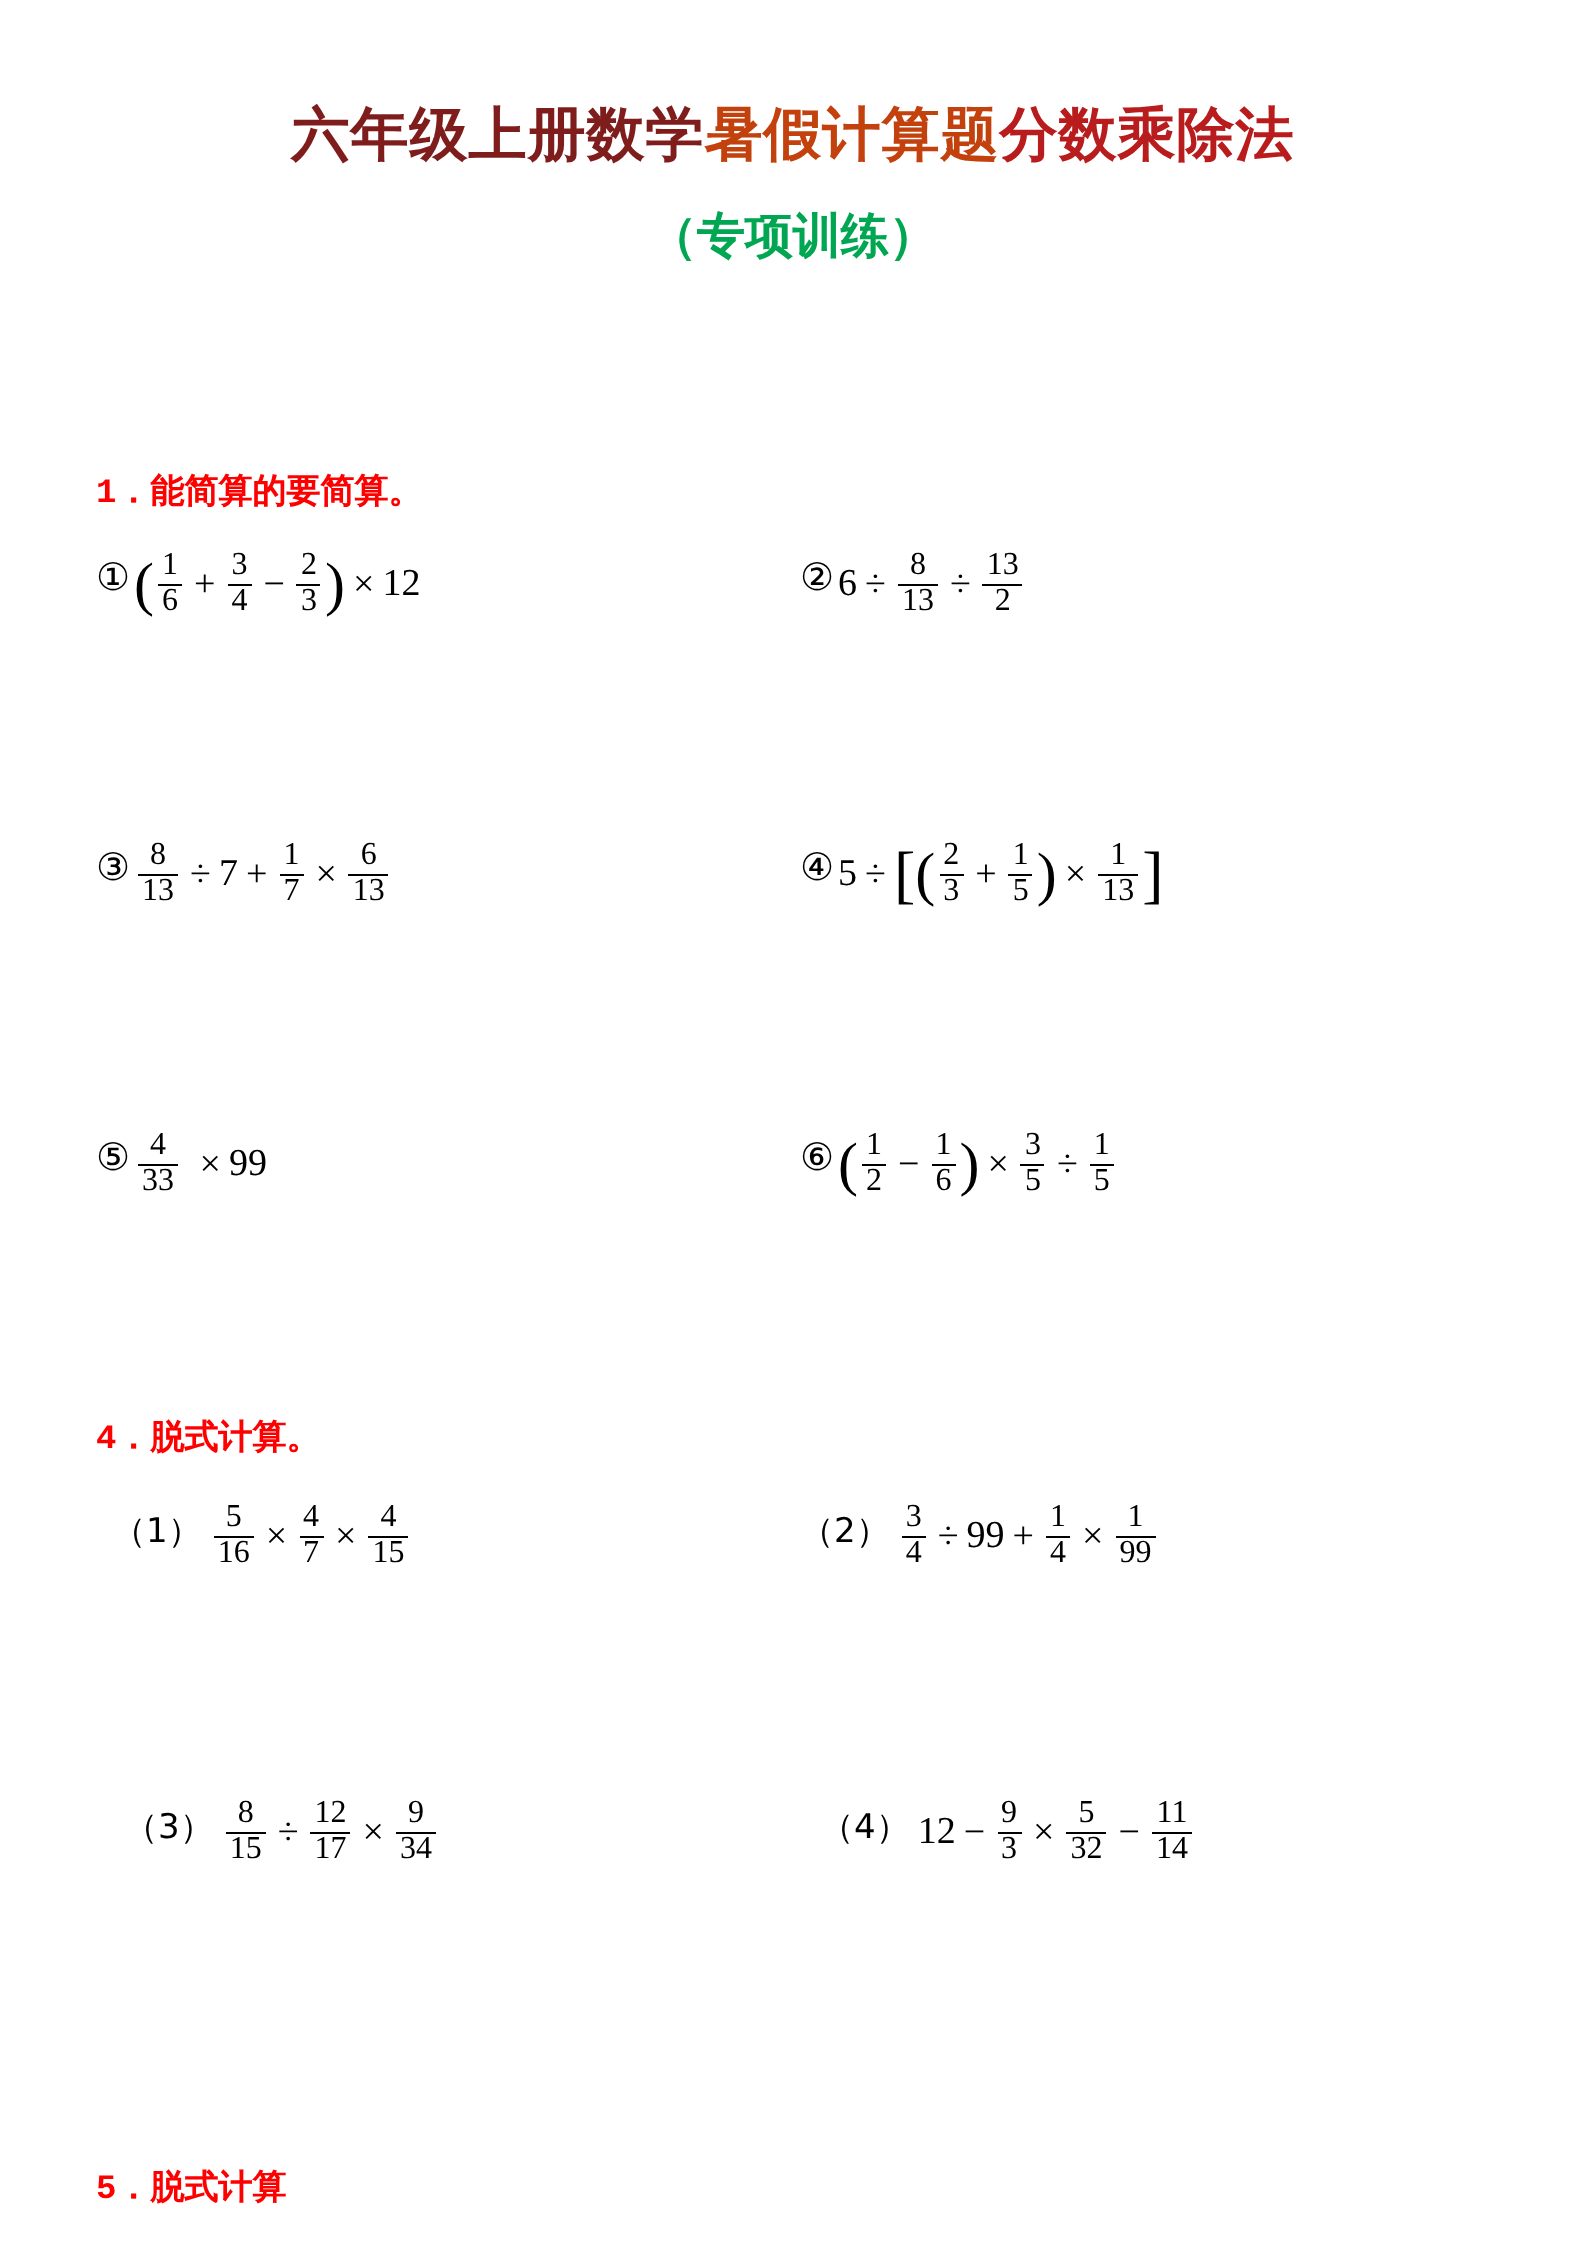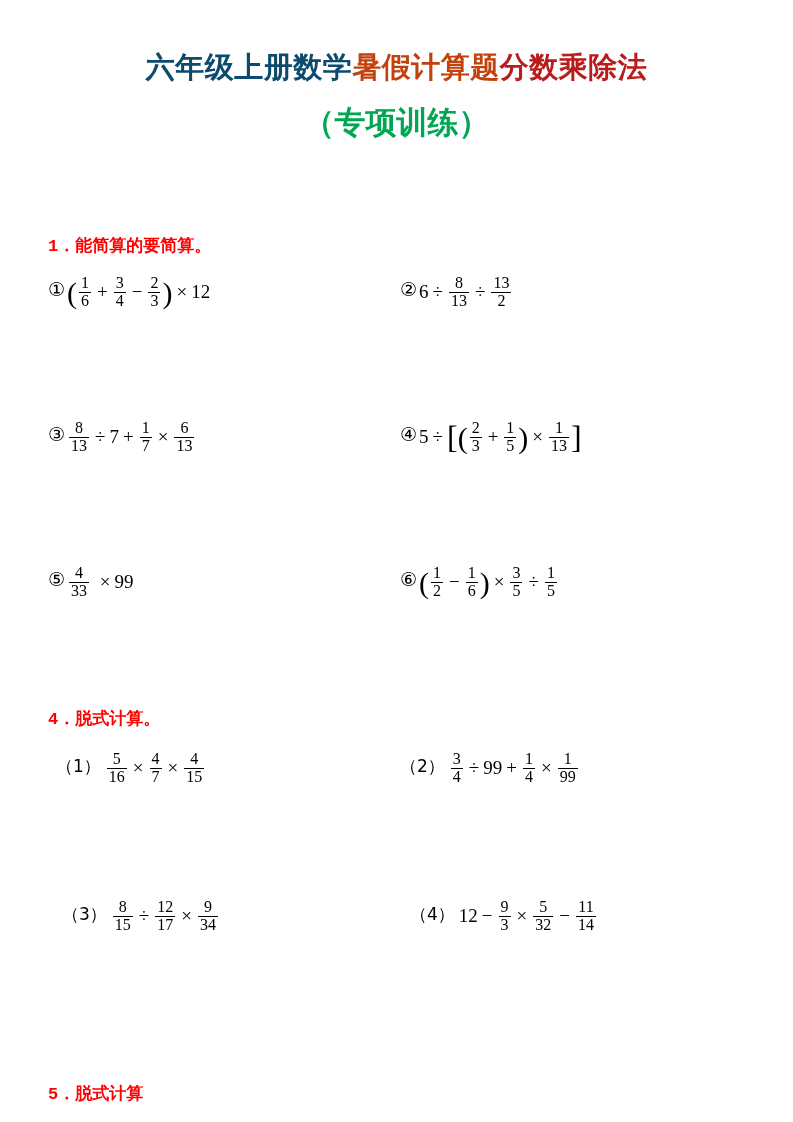--- a/index.html
+++ b/index.html
@@ -29,27 +29,27 @@
     margin-top: 48px;
   }
   .title-line1 {
     font-size: 29px;
     font-weight: bold;
     letter-spacing: 0.5px;
     white-space: nowrap;
     font-family: "DejaVu Sans", sans-serif;
   }
   .title-line2 {
-    font-size: 31px;
+    font-size: 24px;
     font-weight: bold;
     margin-top: 14px;
     color: #00a651;
     font-family: "DejaVu Sans", sans-serif;
   }
-  .t-black { color: #0c4a6e; }
+  .t-black { color: #7f1d1d; }
   .t-red   { color: #c2410c; }
   .t-blue  { color: #b91c1c; }
 
   
   .section-head {
     color: #ff0000;
     font-weight: bold;
     font-size: 17px;
     font-family: Liberation Mono, monospace;
     margin-left: 48px;

